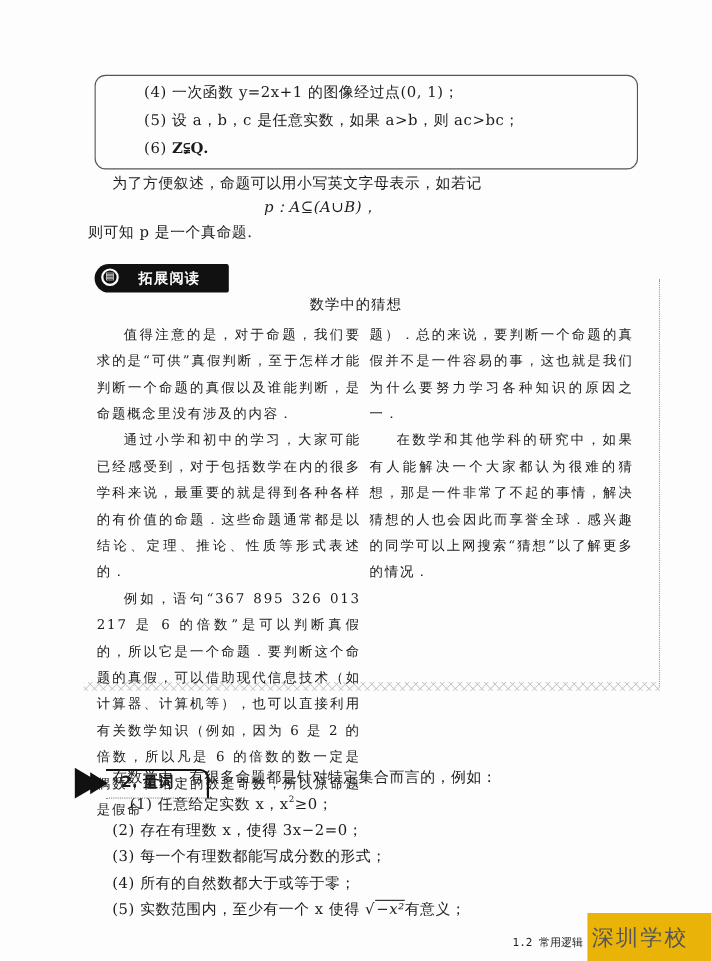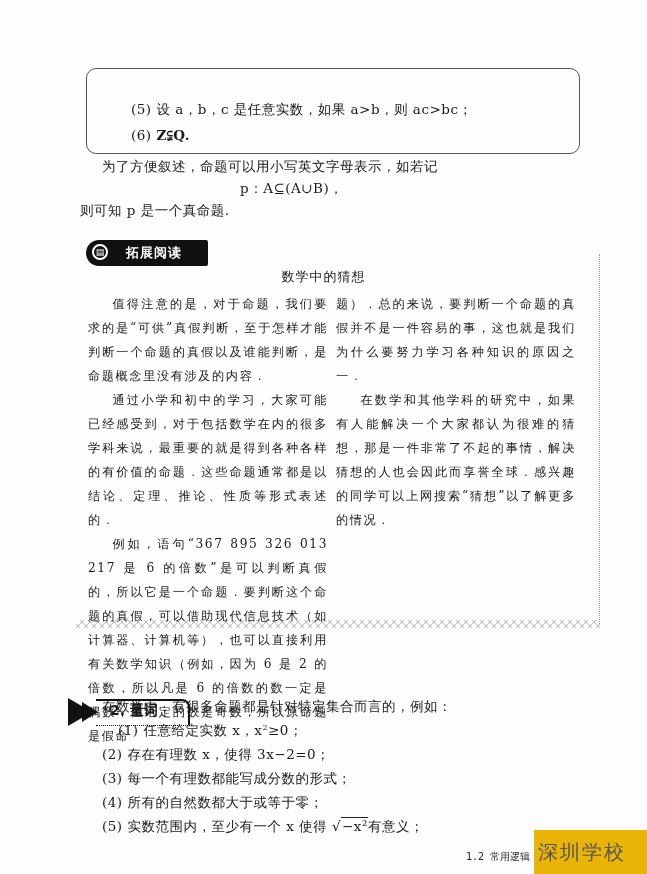--- a/index.html
+++ b/index.html
@@ -13,21 +13,21 @@
   
   .propbox {
     left:86px; top:68px; width:494px; height:86px;
     border:1.5px solid #555; border-radius:10px;
     box-sizing:border-box;
   }
   .propline {
     position:absolute; left:44px; font-size:13.5px; letter-spacing:0.5px; white-space:nowrap;
   }
   .para { font-size:13.5px; white-space:nowrap; letter-spacing:0.5px;text-align:center; }
-  .ital { }
+  .ital { font-style:italic; }
 
   
   .readbox {
     left:86px; top:246px; width:514px; height:382px;
   }
   .readbox .rborder {
     position:absolute; right:0; top:8px; width:0; height:370px;
     border-right:1.5px dotted #999;
   }
   .readbox .wave {
@@ -91,20 +91,24 @@
     left:534px; top:830px; width:113px; height:44px; background:#eab308;
     font-family:"DejaVu Serif", serif; font-size:20px; color:#555; letter-spacing:2px;
     line-height:44px; padding-left:4px; box-sizing:border-box;
   }
   .sqrt { border-top:1px solid #222; padding-left:1px; }
 </style>
 </head>
 <body>
 
 <div class="abs propbox">
+  <div class="propline" style="top:6px;">
+    <span>(4)</span>
+    <span>一次函数 y=2x+1 的图像经过点(0, 1)；</span>
+  </div>
   <div class="propline" style="top:32px;">
     <span>(5)</span>
     <span>设 a，b，c 是任意实数，如果 a&gt;b，则 ac&gt;bc；</span>
   </div>
   <div class="propline" style="top:58px;">
     <span>(6)</span>
     <span style="font-weight:bold;">Z⫋Q.</span>
   </div>
 </div>
 

